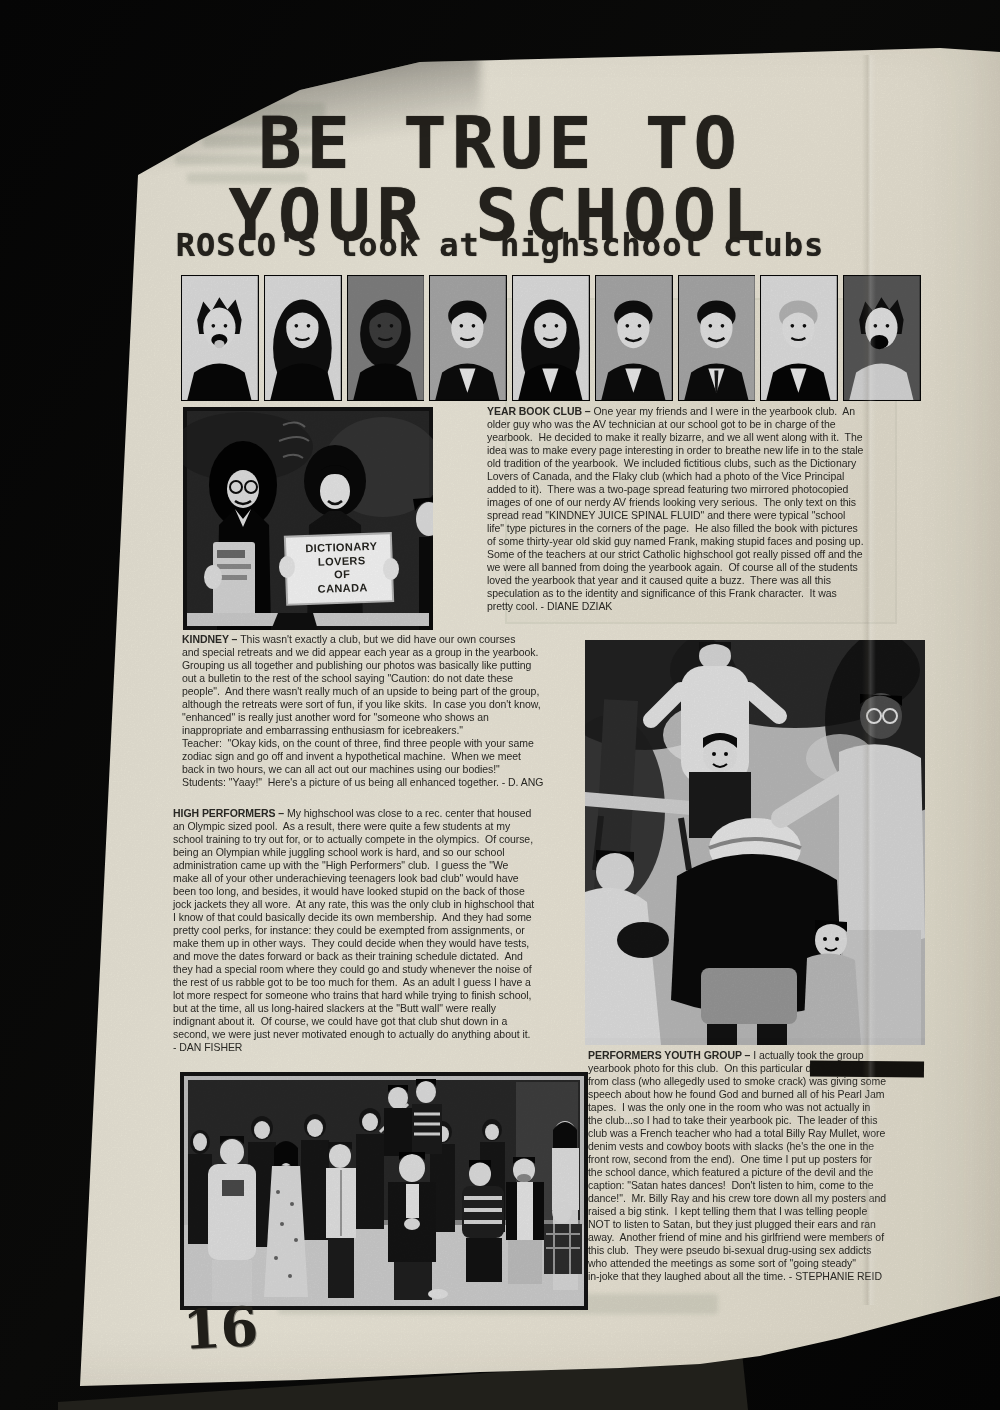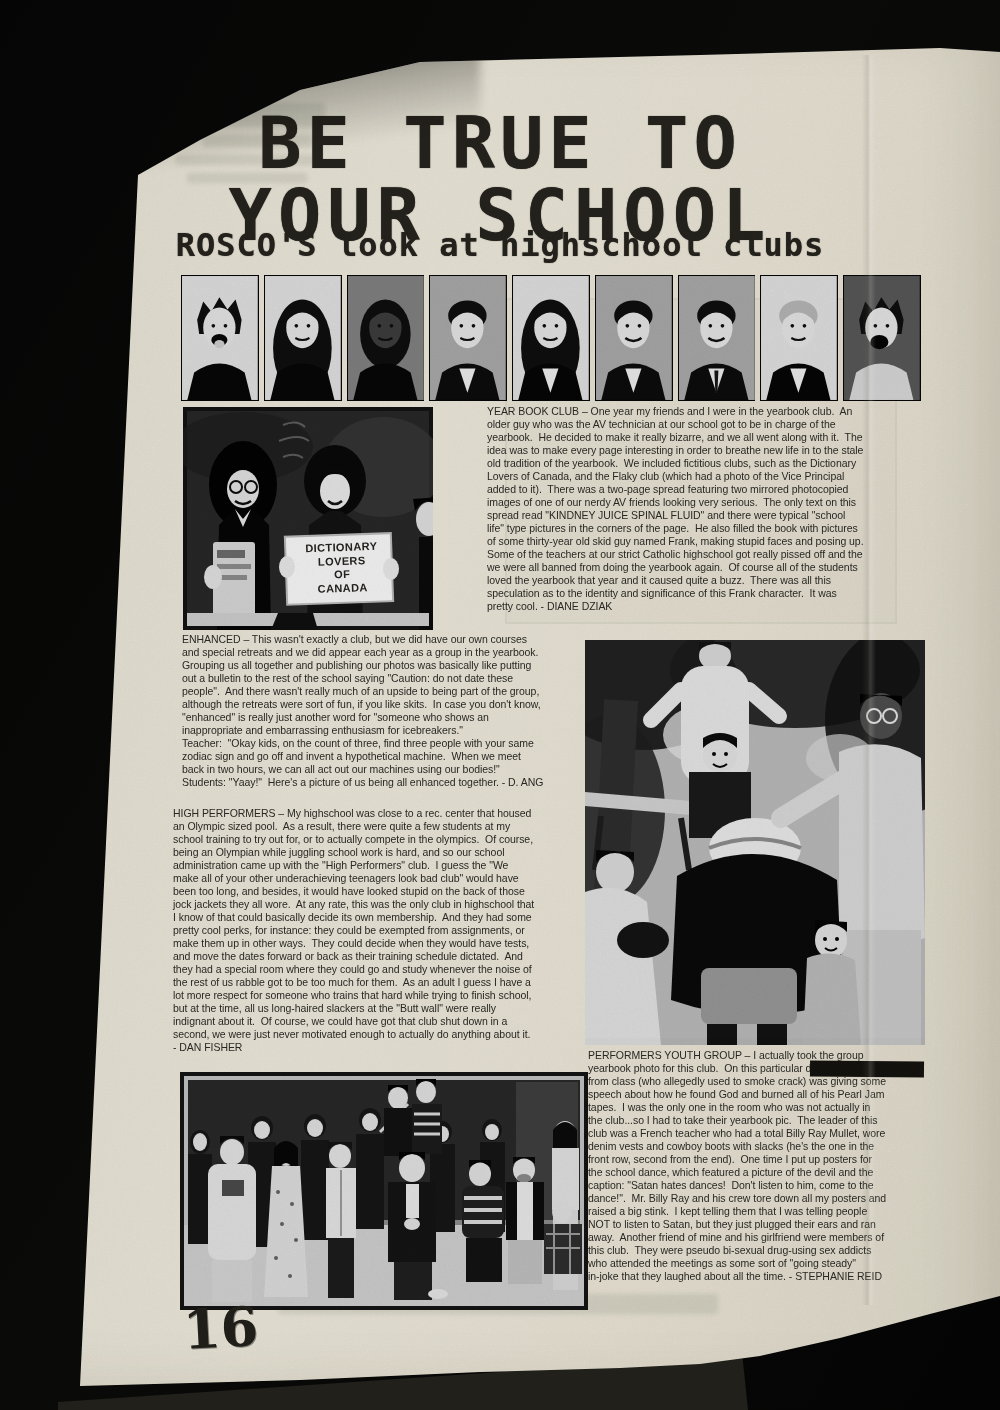--- a/index.html
+++ b/index.html
@@ -40,21 +40,21 @@
   
   .photo{position:absolute;filter:grayscale(1) contrast(1.15);}
   .photo svg{display:block;width:100%;height:100%;}
   #sign-text{position:absolute;left:288px;top:541px;width:108px;text-align:center;
        font-weight:700;font-size:11px;line-height:13.5px;color:#24231f;letter-spacing:.4px;
        transform:rotate(-2deg);white-space:pre-line;}
 
   
   .copy{position:absolute;font-size:10.5px;line-height:13px;color:#2b2a26;
         white-space:pre-wrap;letter-spacing:-.05px;}
-  .copy .hd{font-weight:400;}
+  .copy .hd{font-weight:700;}
   #txt-yearbook{left:487px;top:405px;width:470px;}
   #txt-enhanced{left:182px;top:633px;width:434px;}
   #txt-high{left:173px;top:807px;width:434px;}
   #txt-christian{left:588px;top:1049px;width:380px;}
 
   .black-bar{position:absolute;left:810px;top:1061px;width:114px;height:16px;background:#15130f;transform:rotate(.6deg);}
 
   #page-num{position:absolute;left:183px;top:1296px;font-family:"DejaVu Serif",serif;font-weight:700;
        font-size:54px;color:#22201b;transform:rotate(-3deg);text-shadow:1px 1px 0 rgba(34,32,27,.45);}
 
@@ -276,21 +276,21 @@
 images of one of our nerdy AV friends looking very serious.  The only text on this
 spread read "KINDNEY JUICE SPINAL FLUID" and there were typical "school
 life" type pictures in the corners of the page.  He also filled the book with pictures
 of some thirty-year old skid guy named Frank, making stupid faces and posing up.
 Some of the teachers at our strict Catholic highschool got really pissed off and the
 we were all banned from doing the yearbook again.  Of course all of the students
 loved the yearbook that year and it caused quite a buzz.  There was all this
 speculation as to the identity and significance of this Frank character.  It was
 pretty cool. - DIANE DZIAK</span></div>
 
-    <div class="copy" id="txt-enhanced"><span class="hd">ENHANCED – </span><span>This wasn't exactly a club, but we did have our own courses
+    <div class="copy" id="txt-enhanced"><span class="hd">KINDNEY – </span><span>This wasn't exactly a club, but we did have our own courses
 and special retreats and we did appear each year as a group in the yearbook.
 Grouping us all together and publishing our photos was basically like putting
 out a bulletin to the rest of the school saying "Caution: do not date these
 people".  And there wasn't really much of an upside to being part of the group,
 although the retreats were sort of fun, if you like skits.  In case you don't know,
 "enhanced" is really just another word for "someone who shows an
 inappropriate and embarrassing enthusiasm for icebreakers."
 Teacher:  "Okay kids, on the count of three, find three people with your same
 zodiac sign and go off and invent a hypothetical machine.  When we meet
 back in two hours, we can all act out our machines using our bodies!"

